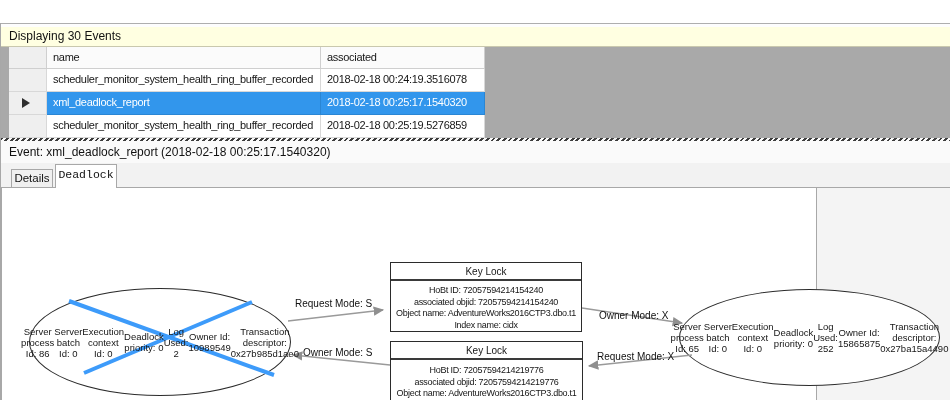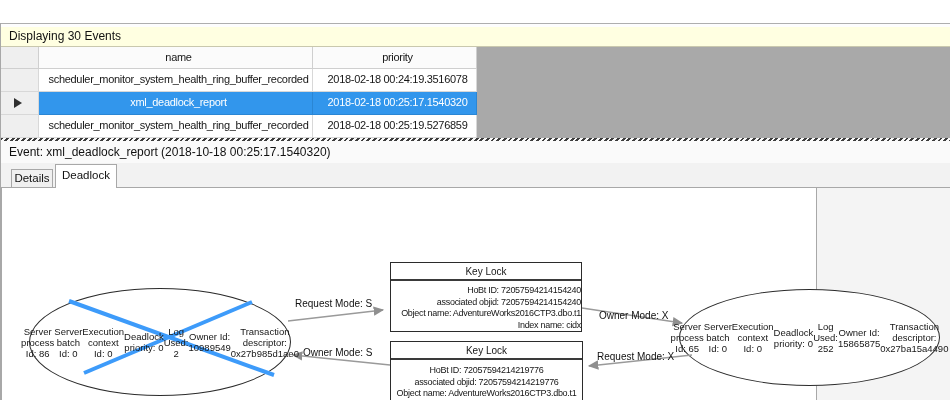--- a/index.html
+++ b/index.html
@@ -11,21 +11,21 @@
   
   .top-strip { position:absolute; left:0; top:0; width:950px; height:4px;
                background:#fdfdfd; border-top:1px solid #aeaeae; }
   .msg-bar { position:absolute; left:0; top:4px; width:950px; height:20px;
              background:#ffffe1; border-bottom:1px solid #c9c8ae;
              font-size:12px; color:#111; line-height:19px; padding-left:8px; }
 
   
   .grid { position:absolute; left:0; top:24px; width:950px; height:91px;
           background:#a9a9a9; font-size:11px; letter-spacing:-0.3px; color:#161616; }
-  .g-row { position:absolute; left:0; width:476px;text-align:center; }
+  .g-row { position:absolute; left:8px; width:476px; }
   .cell { position:absolute; top:0; height:100%; background:#fff;
           border-right:1px solid #d8d8d8; border-bottom:1px solid #d8d8d8;
           line-height:21px; padding-left:6px; white-space:nowrap; overflow:hidden; }
   .sel-cell { left:0; width:38px; background:#efefef; }
   .name-cell { left:38px; width:274px; }
   .ts-cell { left:312px; width:164px; }
   .hdr .cell { background:#fbfbfb; border-right:1px solid #cfcfcf; border-bottom:1px solid #cfcfcf; }
   .hdr .sel-cell { background:#efefef; }
   .row-selected .name-cell, .row-selected .ts-cell { background:#3296ec; color:#fff; border-right-color:#2a86d4; border-bottom-color:#2a86d4; }
   .row-selected { outline:1px dotted #000; outline-offset:-1px; z-index:2; }
@@ -41,21 +41,21 @@
   .event-bar { position:absolute; left:0; top:118px; width:950px; height:22px;
                background:#fafafa; font-size:12px; color:#111; line-height:22px; padding-left:8px; }
 
   
   .tab-strip { position:absolute; left:0; top:140px; width:950px; height:25px;
                background:#f2f2f2; border-bottom:1px solid #a8a8a8; }
   .tab { position:absolute; font-size:11.5px; color:#111; text-align:center; cursor:default; }
   .tab-inactive { left:10px; top:6px; width:42px; height:18px; line-height:17px;
                   background:#f0f0f0; border:1px solid #a8a8a8; border-bottom:none; }
   .tab-active { left:54px; top:1px; width:62px; height:24px; line-height:20px;
-                background:#fff; border:1px solid #a8a8a8; border-bottom:none; z-index:3; }
+                background:#fff; border:1px solid #a8a8a8; border-bottom:none; z-index:3;font-family:Liberation Mono, monospace; }
 
   
   .pane { position:absolute; left:0; top:165px; width:816px; height:235px;
           background:#fff; border-left:1px solid #a8a8a8; border-right:1px solid #a8a8a8; }
   .node-ellipse { position:absolute; border:1px solid #2b2b2b; border-radius:50%; background:#fff; z-index:1; }
   .node-box { position:absolute; border:1px solid #2b2b2b; background:#fff; z-index:1; }
   .box-head { height:18px; line-height:18px; text-align:center; font-size:10px; color:#161616;
               border-bottom:2px solid #3a3a3a; }
   .graph-svg { position:absolute; left:0; top:0; width:950px; height:235px; z-index:2; pointer-events:none; }
   .node-text { position:absolute; z-index:3; display:flex; flex-direction:row; justify-content:center;
@@ -71,21 +71,21 @@
 
   <div class="top-strip"></div>
   <div class="msg-bar">
     <span>Displaying 30 Events</span>
   </div>
 
   <div class="grid">
     <div class="g-row hdr" style="top:0; height:22px;">
       <div class="cell sel-cell"></div>
       <div class="cell name-cell">name</div>
-      <div class="cell ts-cell">priority</div>
+      <div class="cell ts-cell">associated</div>
     </div>
 
     <div class="g-row" style="top:22px; height:23px;">
       <div class="cell sel-cell"></div>
       <div class="cell name-cell">scheduler_monitor_system_health_ring_buffer_recorded</div>
       <div class="cell ts-cell">2018-02-18 00:24:19.3516078</div>
     </div>
 
     <div class="g-row row-selected" style="top:45px; height:23px;">
       <div class="cell sel-cell">
@@ -98,21 +98,21 @@
     <div class="g-row" style="top:68px; height:23px;">
       <div class="cell sel-cell"></div>
       <div class="cell name-cell">scheduler_monitor_system_health_ring_buffer_recorded</div>
       <div class="cell ts-cell">2018-02-18 00:25:19.5276859</div>
     </div>
   </div>
 
   <div class="splitter"></div>
 
   <div class="event-bar">
-    <span>Event: xml_deadlock_report (2018-10-18 00:25:17.1540320)</span>
+    <span>Event: xml_deadlock_report (2018-02-18 00:25:17.1540320)</span>
   </div>
 
   <div class="tab-strip">
     <div class="tab tab-inactive">Details</div>
     <div class="tab tab-active">Deadlock</div>
   </div>
 
   <div class="pane">
 
     <div class="node-ellipse" style="left:27px; top:100px; width:262px; height:108px;"></div>
@@ -156,21 +156,21 @@
     <div class="node-text" style="left:687px; top:103px; width:241px; height:93px;">
       <span>Server process Id: 65</span>
       <span>Server batch Id: 0</span>
       <span>Execution context Id: 0</span>
       <span>Deadlock priority: 0</span>
       <span>Log Used: 252</span>
       <span>Owner Id: 15865875</span>
       <span>Transaction descriptor: 0x27ba15a4490</span>
     </div>
 
-    <div class="box-text" style="left:389px; top:95px; width:190px;text-align:right;">
+    <div class="box-text" style="left:389px; top:95px; width:190px;">
       <div>HoBt ID: 72057594214154240</div>
       <div>associated objid: 72057594214154240</div>
       <div>Object name: AdventureWorks2016CTP3.dbo.t1</div>
       <div>Index name: cidx</div>
     </div>
 
     <div class="box-text" style="left:389px; top:175px; width:191px;">
       <div>HoBt ID: 72057594214219776</div>
       <div>associated objid: 72057594214219776</div>
       <div>Object name: AdventureWorks2016CTP3.dbo.t1</div>

